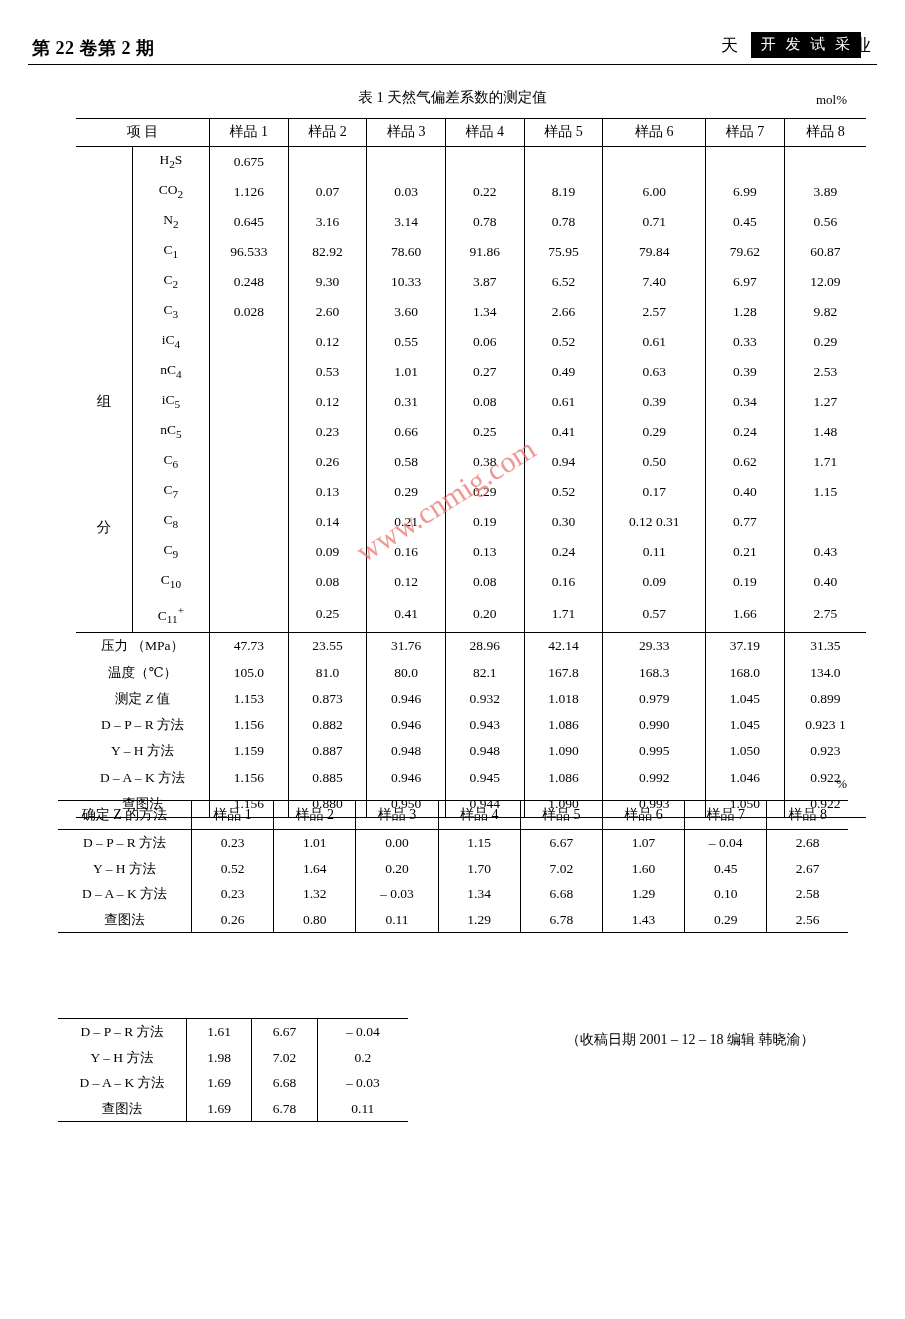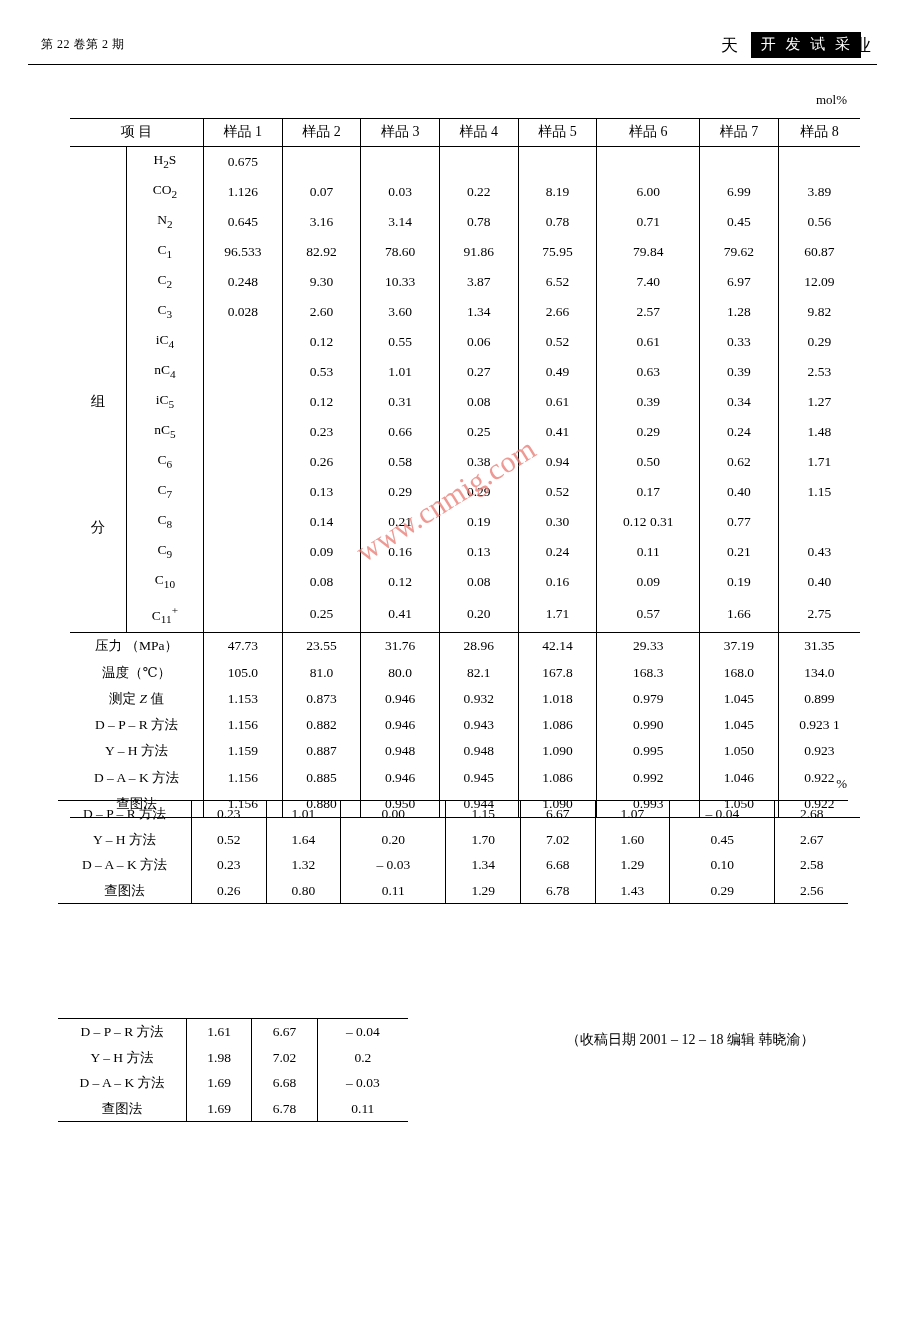--- a/index.html
+++ b/index.html
@@ -32,25 +32,26 @@
   }
   .header-rule {
     position: absolute;
     top: 30px;
     left: 0;
     right: 0;
     border-bottom: 1.6px solid #000;
   }
   .header-left {
     position: absolute;
-    left: 13px;
+    left: 4px;
     top: 2px;
-    font-size: 12px;
+    font-size: 18px;
     letter-spacing: 0.5px;
     font-family: "Liberation Serif", "DejaVu Serif", serif;
+    font-weight: bold;
   }
   .header-center {
     position: absolute;
     left: 0;
     right: 0;
     top: 0px;
     text-align: right;
     font-size: 17px;
     letter-spacing: 6px;
     font-weight: normal;
@@ -88,21 +89,21 @@
     padding: 0;
     text-align: center;
     font-weight: normal;
     vertical-align: middle;
   }
 
   
   #table1-wrap {
     position: absolute;
     top: 118px;
-    left: 70px;
+    left: 76px;
     width: 790px;
   }
   #table1 {
     width: 790px;
     border-top: 1.6px solid #000;
     border-bottom: 1.6px solid #000;
   }
   #table1 tr.hdr td {
     border-bottom: 0.9px solid #000;
     height: 27px;
@@ -216,20 +217,21 @@
 
 <div class="page">
 
   <div class="header">
     <div class="header-left">第 22 卷第 2 期</div>
     <div class="header-center">天 然 气 工 业</div>
     <div class="header-right">开 发 试 采</div>
     <div class="header-rule"></div>
   </div>
 
+  <div class="tbl-title" style="top:88px; left:0; width:905px;">表 1   天然气偏差系数的测定值</div>
   <div class="unit-label" style="top:92px; right:58px;">mol%</div>
 
   <div id="table1-wrap">
     <table class="data" id="table1">
       <tbody id="t1-body">
           <tr class="hdr">
             <td class="vline" colspan="2" style="width:133px;">项        目</td>
             <td class="vline">样品 1</td>
             <td class="vline">样品 2</td>
             <td class="vline">样品 3</td>
@@ -502,20 +504,31 @@
           </tr>
         </tbody>
     </table>
   </div>
 
   <div class="unit-label" style="top:776px; right:58px;">%</div>
 
   <div id="table2-wrap">
     <table class="data" id="table2">
       <tbody id="t2-body">
+          <tr class="hdr">
+            <td class="vline m">确定 Z 的方法</td>
+            <td class="vline">样品 1</td>
+            <td class="vline">样品 2</td>
+            <td class="vline">样品 3</td>
+            <td class="vline">样品 4</td>
+            <td class="vline">样品 5</td>
+            <td class="vline">样品 6</td>
+            <td class="vline">样品 7</td>
+            <td class="">样品 8</td>
+          </tr>
           <tr>
             <td class="vline m">D – P – R 方法</td>
             <td class="vline">0.23</td>
             <td class="vline">1.01</td>
             <td class="vline">0.00</td>
             <td class="vline">1.15</td>
             <td class="vline">6.67</td>
             <td class="vline">1.07</td>
             <td class="vline">– 0.04</td>
             <td class="">2.68</td>

